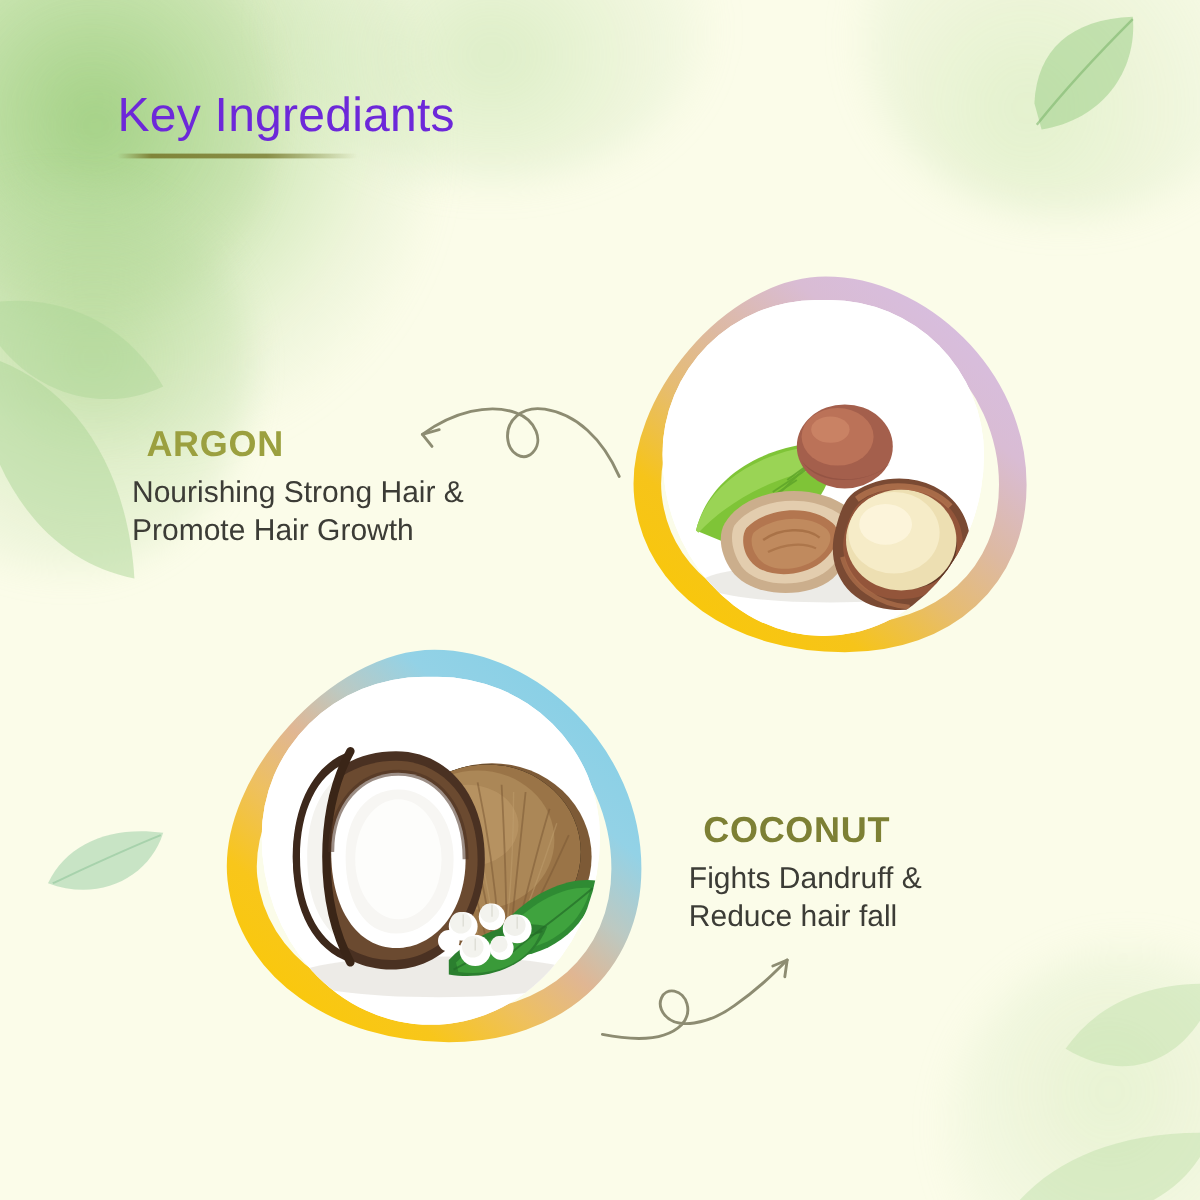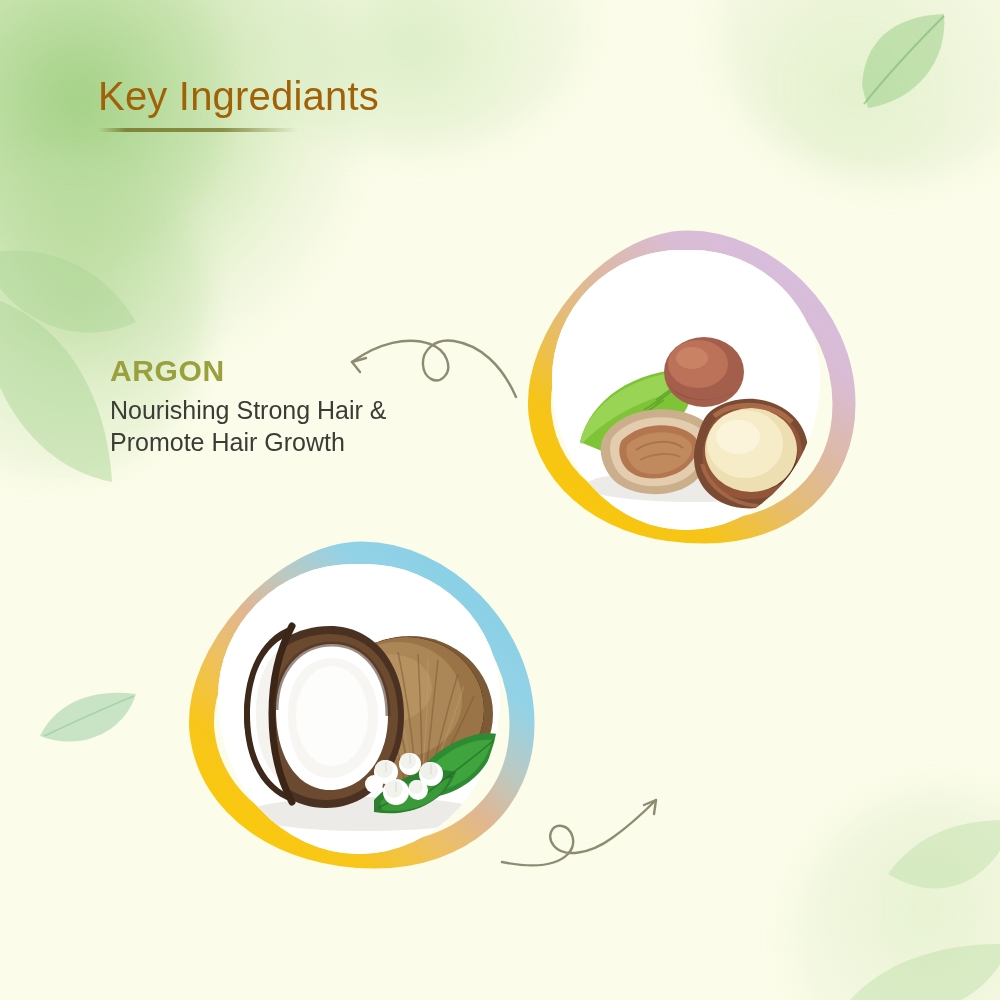--- a/index.html
+++ b/index.html
@@ -59,37 +59,37 @@
 
   
   .leaf{position:absolute;pointer-events:none;}
 
   
   .title-block{position:absolute;left:98px;top:76px;}
   .title{
     font-size:40px;
     font-weight:400;
     letter-spacing:.2px;
-    color:#a16207;
+    color:#6d28d9;
     line-height:1;
     white-space:nowrap;
   }
   .title-rule{
     margin-top:12px;
     width:200px;height:4px;
     background:linear-gradient(90deg, rgba(125,128,52,0) 0%, rgba(125,128,52,.95) 14%, rgba(125,128,52,.85) 62%, rgba(125,128,52,0) 100%);
   }
 
   
   .ing-heading{
     font-size:30px;
     font-weight:bold;
     letter-spacing:.6px;
     line-height:1;
-    margin:0 0 9px 0;
+    margin:0 0 9px 12px;
   }
   .ing-desc{
     font-size:25px;
     font-weight:normal;
     color:#3c3c36;
     line-height:1.26;
     margin:0;
     white-space:pre-line;
   }
 
@@ -357,14 +357,19 @@
       </svg>
     </div>
   </div>
 
   <svg class="arrow" style="left:498px;top:792px;" width="180" height="86" viewBox="0 0 180 86">
     <path d="M4 70 C34 76 58 74 70 62 C80 51 74 36 64 34 C54 32 48 44 56 54
              C66 66 92 62 114 46 C134 32 146 20 158 8" fill="none" stroke="#8d8c72" stroke-width="2.4" stroke-linecap="round"></path>
     <path d="M158 8 L146 13 M158 8 L156 22" fill="none" stroke="#8d8c72" stroke-width="2.4" stroke-linecap="round"></path>
   </svg>
 
+  <div id="coconut-text">
+    <div class="ing-heading">COCONUT</div>
+    <div class="ing-desc">Fights Dandruff &amp;
+Reduce hair fall</div>
+  </div>
 
 </div>
 
 </body></html>

